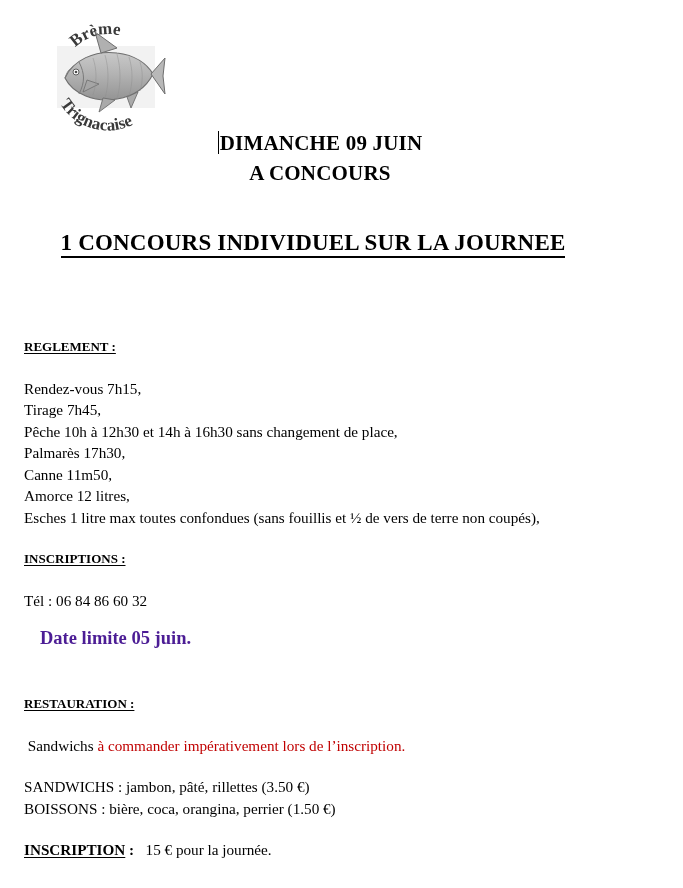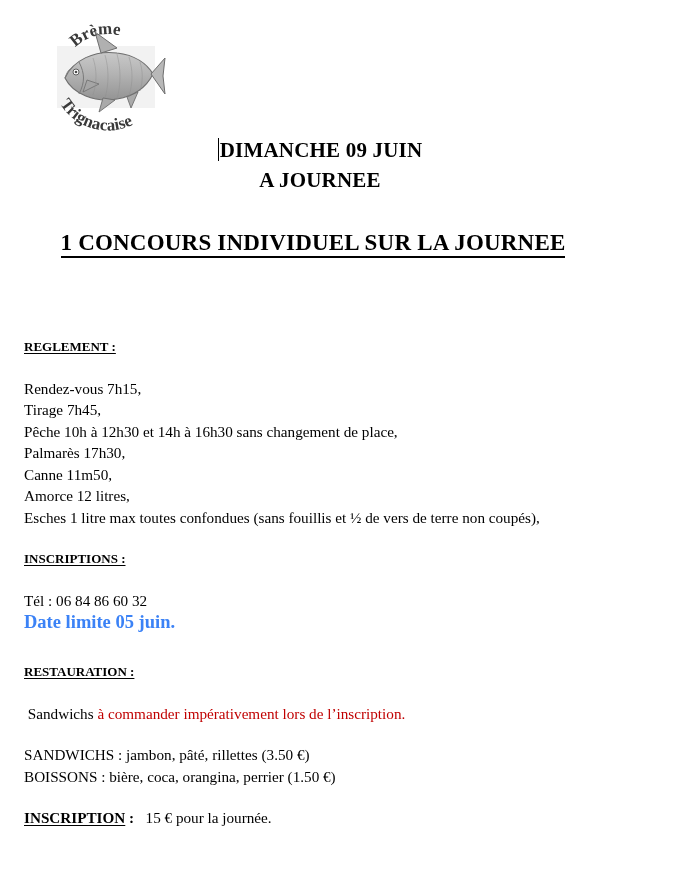--- a/index.html
+++ b/index.html
@@ -26,21 +26,21 @@
     top: 12px;
     width: 126px;
     height: 130px;
   }
   .logo svg { display: block; width: 126px; height: 130px; }
 
   
   .title-block {
     position: absolute;
     left: 0;
-    top: 135px;
+    top: 128px;
     width: 640px;
     text-align: center;
   }
   .title-line {
     font-size: 21px;
     font-weight: bold;
     line-height: 30px;
     letter-spacing: 0.2px;
     white-space: nowrap;
   }
@@ -86,25 +86,25 @@
   .sec-head u {
     text-decoration: underline;
     text-underline-offset: 2px;
   }
   .line { margin: 0; white-space: pre; }
   .gap-md { height: 20px; }
   .gap-lg { height: 27px; }
   .red-bold { color: #C00000; font-weight: normal; }
 
   .datelimit {
-    color: #3b82f6;
+    color: #4c1d95;
     font-weight: bold;
     font-size: 18.5px;
     line-height: 23px;
-    margin: 0;
+    margin: 16px;
   }
   .inline-head {
     font-weight: bold;
     text-align: right;
   }
   .inline-head u { text-decoration: underline; text-underline-offset: 2px; }
 </style>
 </head>
 <body>
 
@@ -157,21 +157,21 @@
         <textPath href="#arcTop" startOffset="22%">Brème</textPath>
       </text>
       <text font-family="Liberation Serif, serif" font-size="17" font-weight="bold" fill="#3a3a3a">
         <textPath href="#arcBot" startOffset="13%">Trignacaise</textPath>
       </text>
     </svg>
   </div>
 
   <div class="title-block">
     <div class="title-line"><span class="caret"></span><span>DIMANCHE 09 JUIN</span></div>
-    <div class="title-line"><span>A JOURNEE</span></div>
+    <div class="title-line"><span>A CONCOURS</span></div>
   </div>
 
   <div class="headline">
     <span>1 CONCOURS INDIVIDUEL SUR LA JOURNEE</span>
   </div>
 
   <div class="body-wrap">
 
     <p class="sec-head"><u>REGLEMENT :</u></p>
     <div class="gap-md"></div>

